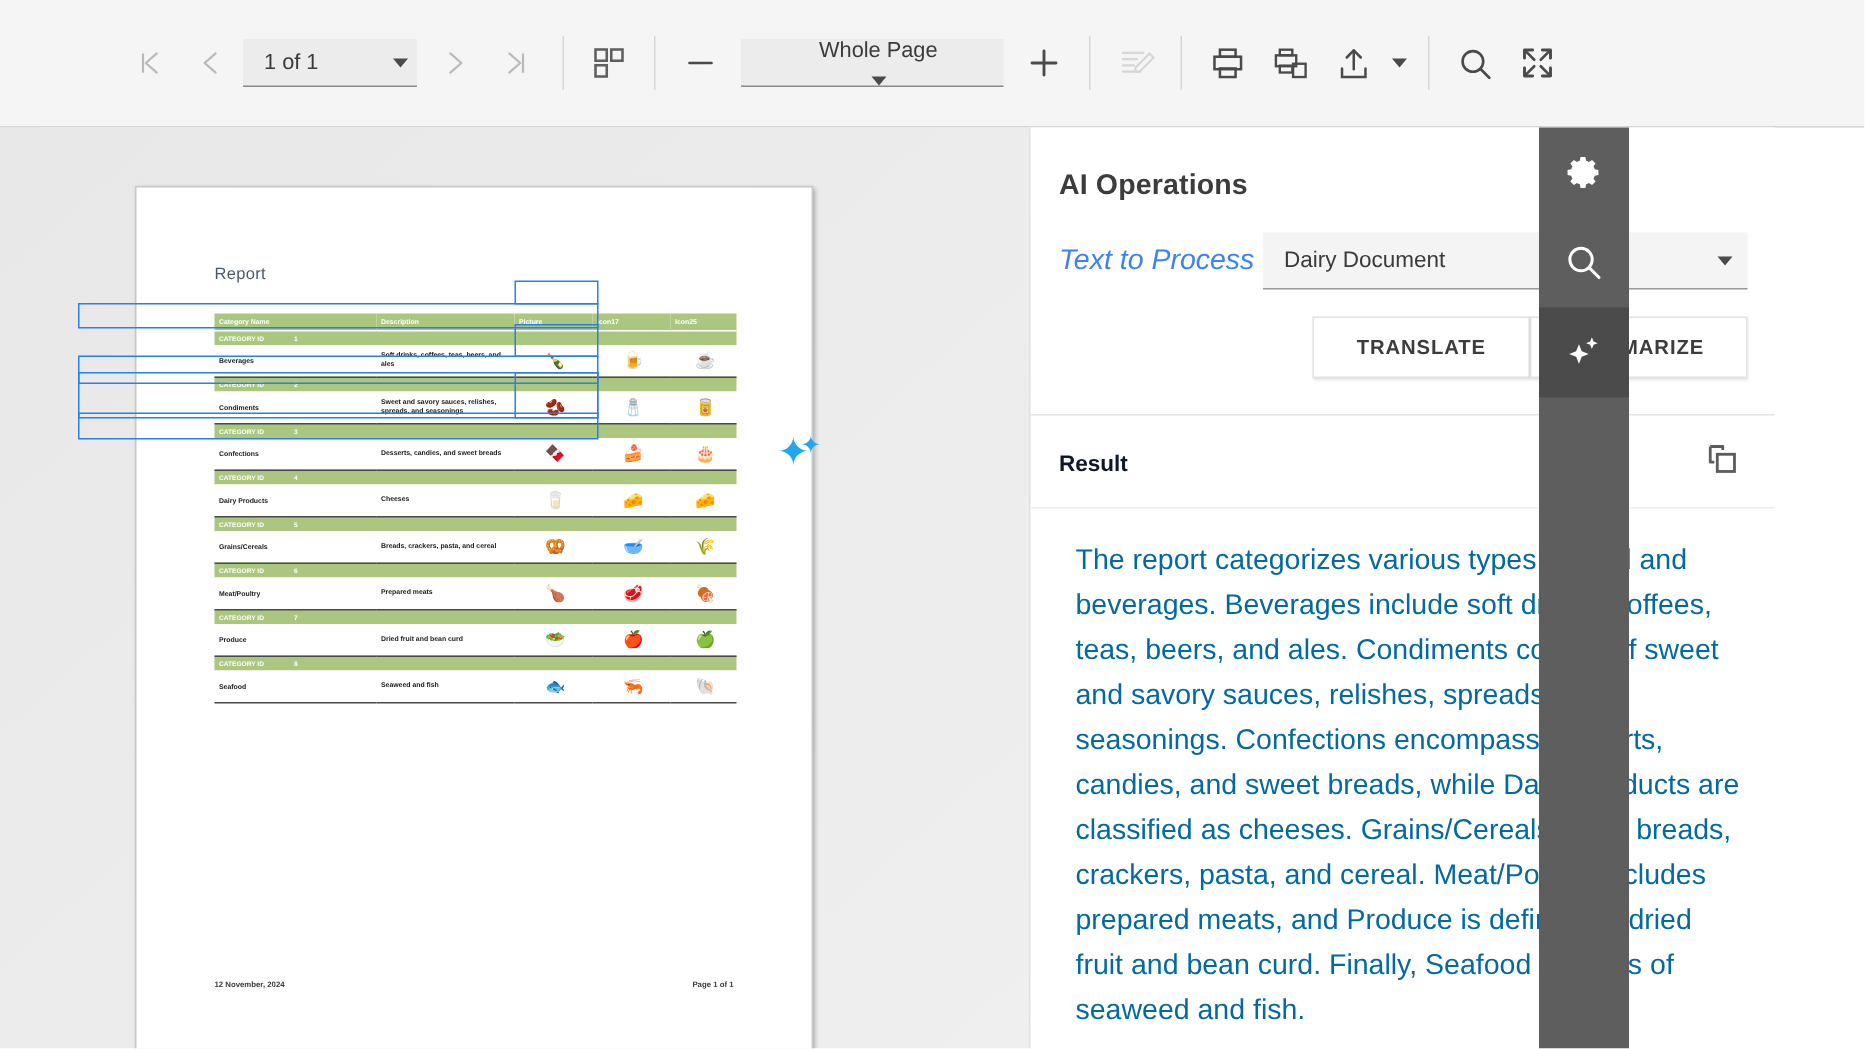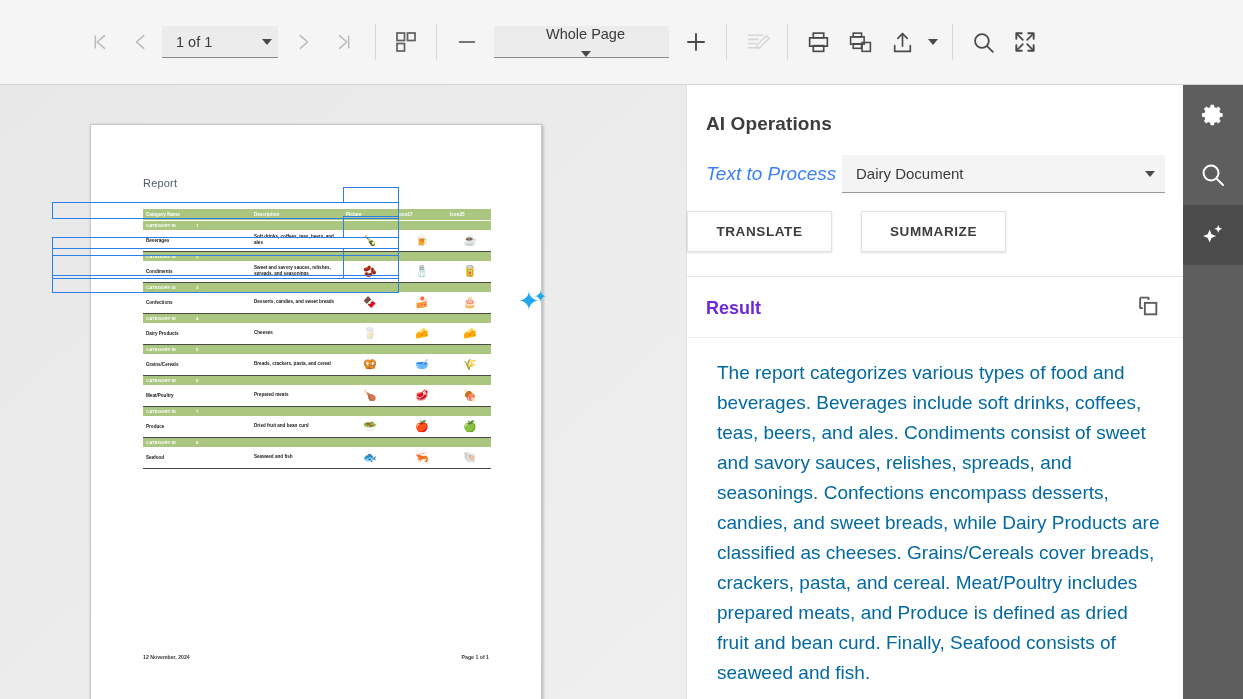--- a/index.html
+++ b/index.html
@@ -2,21 +2,21 @@
 <html><head>
 <meta charset="utf-8">
 <style>
   * { box-sizing: border-box; margin: 0; padding: 0; }
   html, body {
     width: 1243px; height: 699px;
     font-family: "Liberation Sans", sans-serif;
     background: #ffffff;
     overflow: hidden;
   }
-  #app { position: relative; width: 1243px; height: 699px; }
+  #app { position: relative; width: 1086px; height: 699px; }
 
   
   .toolbar {
     position: absolute; left: 0; top: 0; width: 1243px; height: 85px;
     background: #f5f5f5;
     border-bottom: 1px solid #d4d4d4;
     display: flex; align-items: center;
   }
   .tb-inner { display: flex; align-items: center; padding-left: 78px; height: 100%; }
   .tb-btn {
@@ -117,34 +117,34 @@
     flex: 1; position: relative; background: #f4f4f4;
     border-bottom: 1px solid #9a9a9a; height: 38px;
     display: flex; align-items: center; padding: 0 10px 0 14px; cursor: pointer;
   }
   .field .fv { flex: 1; font-size: 15px; color: #3a3a3a; }
   .clear-btn {
     width: 24px; height: 24px; border-radius: 50%; background: #cfcfcf;
     display: flex; align-items: center; justify-content: center;
     margin-right: 9px; cursor: pointer;
   }
-  .btn-row { display: flex; justify-content: flex-start; gap: 29px; padding: 18px 18px 0 0; }
+  .btn-row { display: flex; justify-content: flex-end; gap: 0; padding: 18px 18px 0 0; }
   .flat-btn {
     background: #ffffff; border: 1px solid #e2e2e2;
     box-shadow: 0 1px 2px rgba(0,0,0,0.12);
     padding: 12px 0; width: 145px; text-align: center;
     font-size: 13.5px; font-weight: bold; color: #3c3c3c;
     letter-spacing: .6px; cursor: pointer;
   }
   .panel-div { height: 1px; background: #e4e4e4; margin-top: 24px; }
   .result-head {
     display: flex; align-items: center; justify-content: space-between;
     padding: 17px 22px 14px 19px; border-bottom: 1px solid #ededed;
   }
-  .result-title { font-size: 18px; font-weight: bold; color: #6d28d9; }
+  .result-title { font-size: 15px; font-weight: bold; color: #0f172a; }
   .result-body {
     padding: 20px 22px 0 30px; font-size: 19px; line-height: 30px; color: #0369a1;
   }
 
   
   .rail {
     position: absolute; right: 0; top: 85px; width: 60px; height: 614px;
     background: #5e5e5e;
   }
   .rail-btn {

